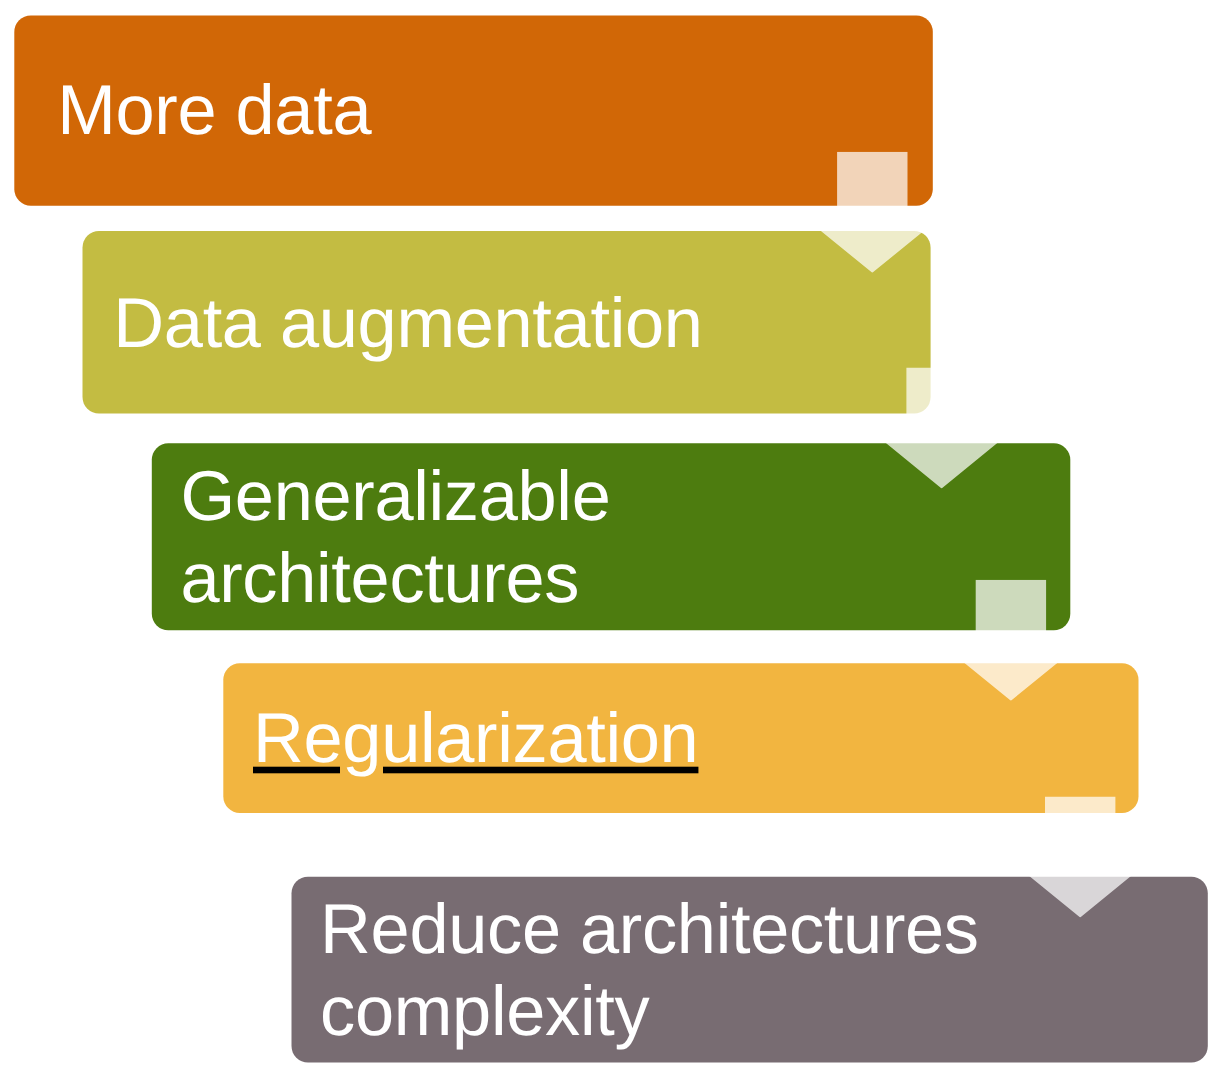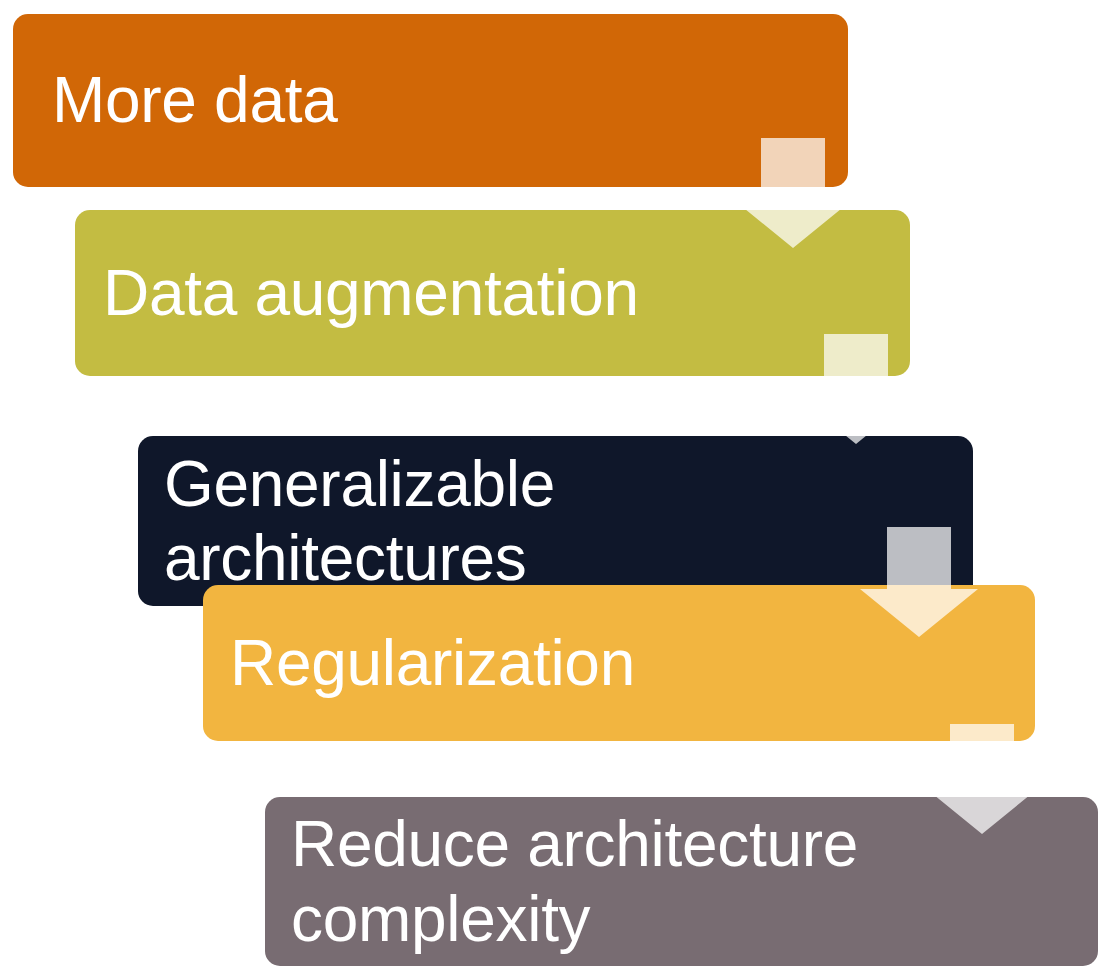--- a/index.html
+++ b/index.html
@@ -33,23 +33,23 @@
     font-weight: 400;
     line-height: 1.16;
     letter-spacing: -0.3px;
     white-space: pre-line;
     padding-left: 27px;
     padding-right: 12px;
     text-align: left;
   }
   
   #box-0 { left: 13px;  top: 14px;  width: 835px; height: 173px; }
-  #box-1 { left: 75px;  top: 210px; width: 835px; height: 166px; }
+  #box-1 { left: 75px;  top: 210px; width: 771px; height: 166px; }
   #box-2 { left: 138px; top: 403px; width: 835px; height: 170px; }
-  #box-3 { left: 203px; top: 585px; width: 832px; height: 156px; }
+  #box-3 { left: 203px; top: 603px; width: 832px; height: 136px; text-decoration: underline; }
   #box-4 { left: 265px; top: 797px; width: 833px; height: 169px; }
 
   #box-0 .step-label { padding-left: 39px; }
   #box-1 .step-label { padding-left: 28px; }
   #box-2 .step-label { padding-left: 26px; }
   #box-3 .step-label { padding-left: 27px; }
   #box-4 .step-label { padding-left: 26px; }
 
   
   .flow-arrow {
@@ -65,31 +65,31 @@
 <div id="canvas" style="background: rgb(255, 255, 255);">
 
   <div class="step-box" id="box-0" style="background-color: rgb(209, 103, 6);">
     <div class="step-label" style="color: rgb(255, 255, 255);">More data</div>
   </div>
 
   <div class="step-box" id="box-1" style="background-color: rgb(195, 188, 66);">
     <div class="step-label" style="color: rgb(255, 255, 255);">Data augmentation</div>
   </div>
 
-  <div class="step-box" id="box-2" style="background-color: #0f172a; margin-top: 33px;">
+  <div class="step-box" id="box-2" style="background-color: #4d7c0f;">
     <div class="step-label" style="color: rgb(255, 255, 255);">Generalizable
 architectures</div>
   </div>
 
   <div class="step-box" id="box-3" style="background-color: rgb(242, 181, 64);">
     <div class="step-label" style="color: rgb(255, 255, 255);">Regularization</div>
   </div>
 
   <div class="step-box" id="box-4" style="background-color: rgb(120, 108, 114);">
-    <div class="step-label" style="color: rgb(255, 255, 255);">Reduce architecture
+    <div class="step-label" style="color: rgb(255, 255, 255);">Reduce architectures
 complexity</div>
   </div>
 
   <div class="flow-arrow" id="arrow-0" style="left:734px; top:138px;">
     <svg width="118" height="110" viewBox="0 0 118 110" aria-hidden="true">
       <polygon points="27,0 91,0 91,62 118,62 59,110 0,62 27,62" fill="rgba(255,255,255,0.72)"></polygon>
     </svg>
   </div>
 
   <div class="flow-arrow" id="arrow-1" style="left:797px; top:334px;">

